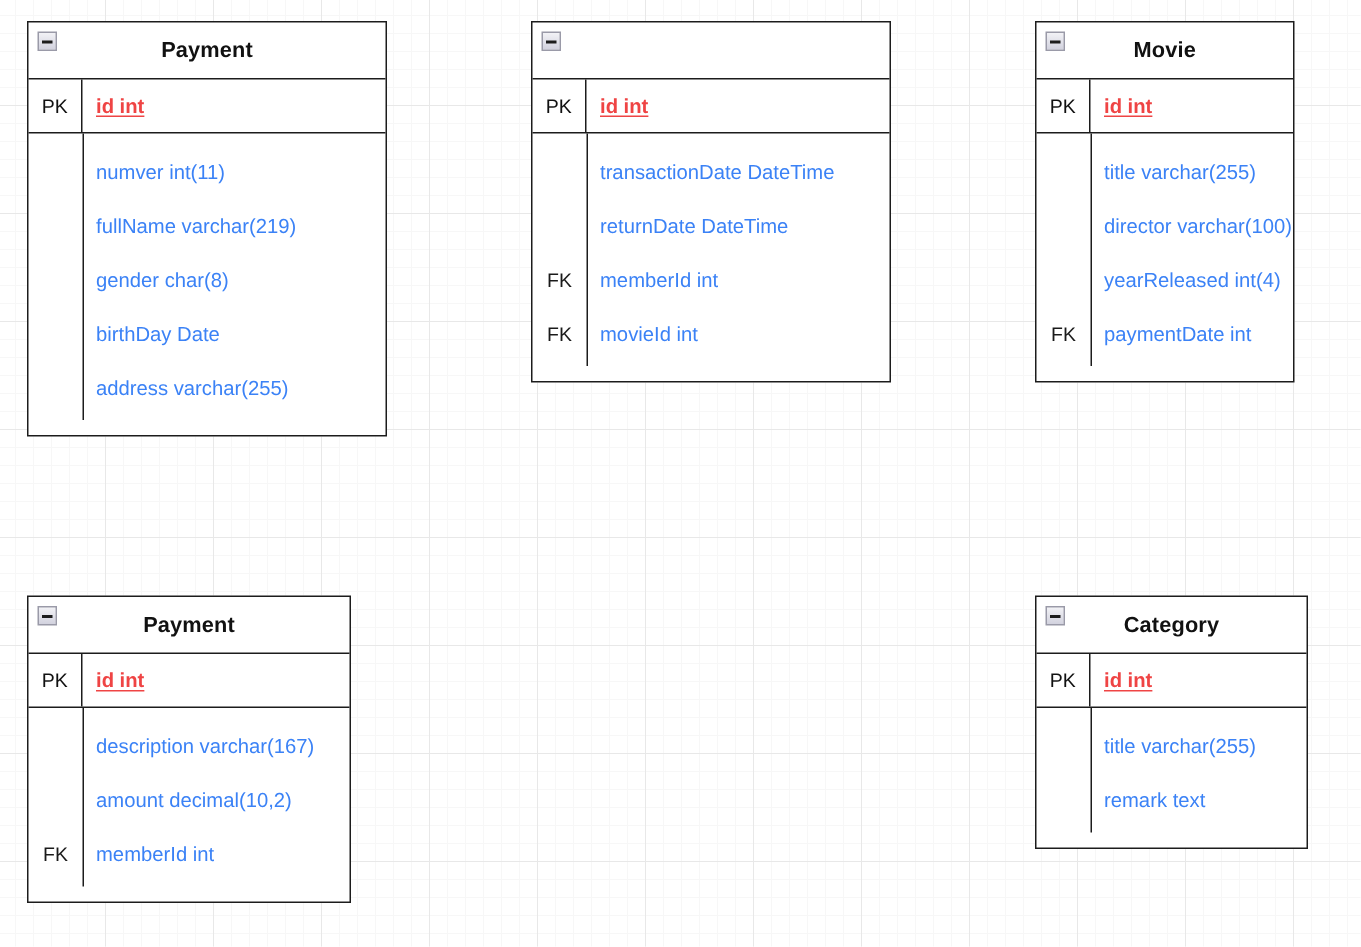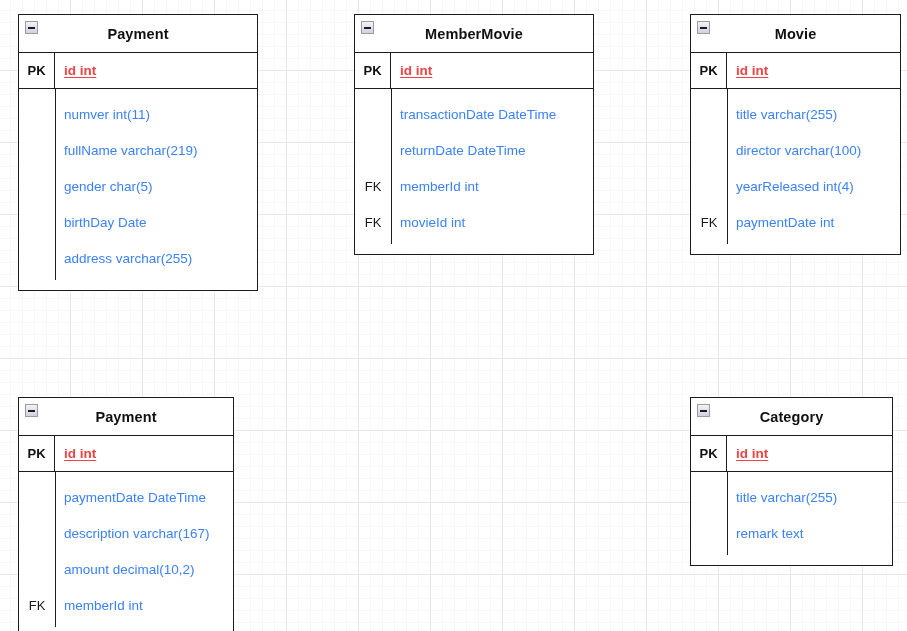--- a/index.html
+++ b/index.html
@@ -78,21 +78,21 @@
     border-bottom: 1.6px solid #1c1c1c;
   }
   .pk-row .key-cell {
     box-sizing: border-box;
     align-self: stretch;
     display: flex;
     align-items: center;
     justify-content: center;
     border-right: 1.6px solid #1c1c1c;
     font-size: 13px;
-    font-weight: bold;
+    font-weight: normal;
     color: #111111;
   }
   .pk-row .field-cell {
     flex: 1;
     padding-left: 9px;
     font-size: 13.5px;
     font-weight: bold;
     text-decoration: underline;
     text-underline-offset: 2px;
     color: #ef4444;
@@ -154,38 +154,37 @@
         <div class="attr-row">
           <div class="key-cell" style="width: 36px;"></div>
           <div class="field-cell">numver int(11)</div>
         </div>
         <div class="attr-row">
           <div class="key-cell" style="width: 36px;"></div>
           <div class="field-cell">fullName varchar(219)</div>
         </div>
         <div class="attr-row">
           <div class="key-cell" style="width: 36px;"></div>
-          <div class="field-cell">gender char(5)</div>
+          <div class="field-cell">gender char(8)</div>
         </div>
         <div class="attr-row">
           <div class="key-cell" style="width: 36px;"></div>
           <div class="field-cell">birthDay Date</div>
         </div>
         <div class="attr-row">
           <div class="key-cell" style="width: 36px;"></div>
           <div class="field-cell">address varchar(255)</div>
         </div>
       </div>
     </div>
     <div class="entity" style="left: 354px; top: 14px; width: 240px;">
       <div class="entity-title">
         <span class="collapse-icon">
           <span class="minus"></span>
         </span>
-        <span class="title-text">MemberMovie</span>
       </div>
       <div class="pk-row">
         <div class="key-cell" style="width: 36px;">PK</div>
         <div class="field-cell">id int</div>
       </div>
       <div class="attr-body">
         <div class="attr-divider" style="left: 36px;"></div>
         <div class="attr-row">
           <div class="key-cell" style="width: 36px;"></div>
           <div class="field-cell">transactionDate DateTime</div>
@@ -197,21 +196,21 @@
         <div class="attr-row">
           <div class="key-cell" style="width: 36px;">FK</div>
           <div class="field-cell">memberId int</div>
         </div>
         <div class="attr-row">
           <div class="key-cell" style="width: 36px;">FK</div>
           <div class="field-cell">movieId int</div>
         </div>
       </div>
     </div>
-    <div class="entity" style="left: 690px; top: 14px; width: 211px;">
+    <div class="entity" style="left: 690px; top: 14px; width: 173px;">
       <div class="entity-title">
         <span class="collapse-icon">
           <span class="minus"></span>
         </span>
         <span class="title-text">Movie</span>
       </div>
       <div class="pk-row">
         <div class="key-cell" style="width: 36px;">PK</div>
         <div class="field-cell">id int</div>
       </div>
@@ -243,37 +242,33 @@
         <span class="title-text">Payment</span>
       </div>
       <div class="pk-row">
         <div class="key-cell" style="width: 36px;">PK</div>
         <div class="field-cell">id int</div>
       </div>
       <div class="attr-body">
         <div class="attr-divider" style="left: 36px;"></div>
         <div class="attr-row">
           <div class="key-cell" style="width: 36px;"></div>
-          <div class="field-cell">paymentDate DateTime</div>
-        </div>
-        <div class="attr-row">
-          <div class="key-cell" style="width: 36px;"></div>
           <div class="field-cell">description varchar(167)</div>
         </div>
         <div class="attr-row">
           <div class="key-cell" style="width: 36px;"></div>
           <div class="field-cell">amount decimal(10,2)</div>
         </div>
         <div class="attr-row">
           <div class="key-cell" style="width: 36px;">FK</div>
           <div class="field-cell">memberId int</div>
         </div>
       </div>
     </div>
-    <div class="entity" style="left: 690px; top: 397px; width: 203px;">
+    <div class="entity" style="left: 690px; top: 397px; width: 182px;">
       <div class="entity-title">
         <span class="collapse-icon">
           <span class="minus"></span>
         </span>
         <span class="title-text">Category</span>
       </div>
       <div class="pk-row">
         <div class="key-cell" style="width: 36px;">PK</div>
         <div class="field-cell">id int</div>
       </div>

